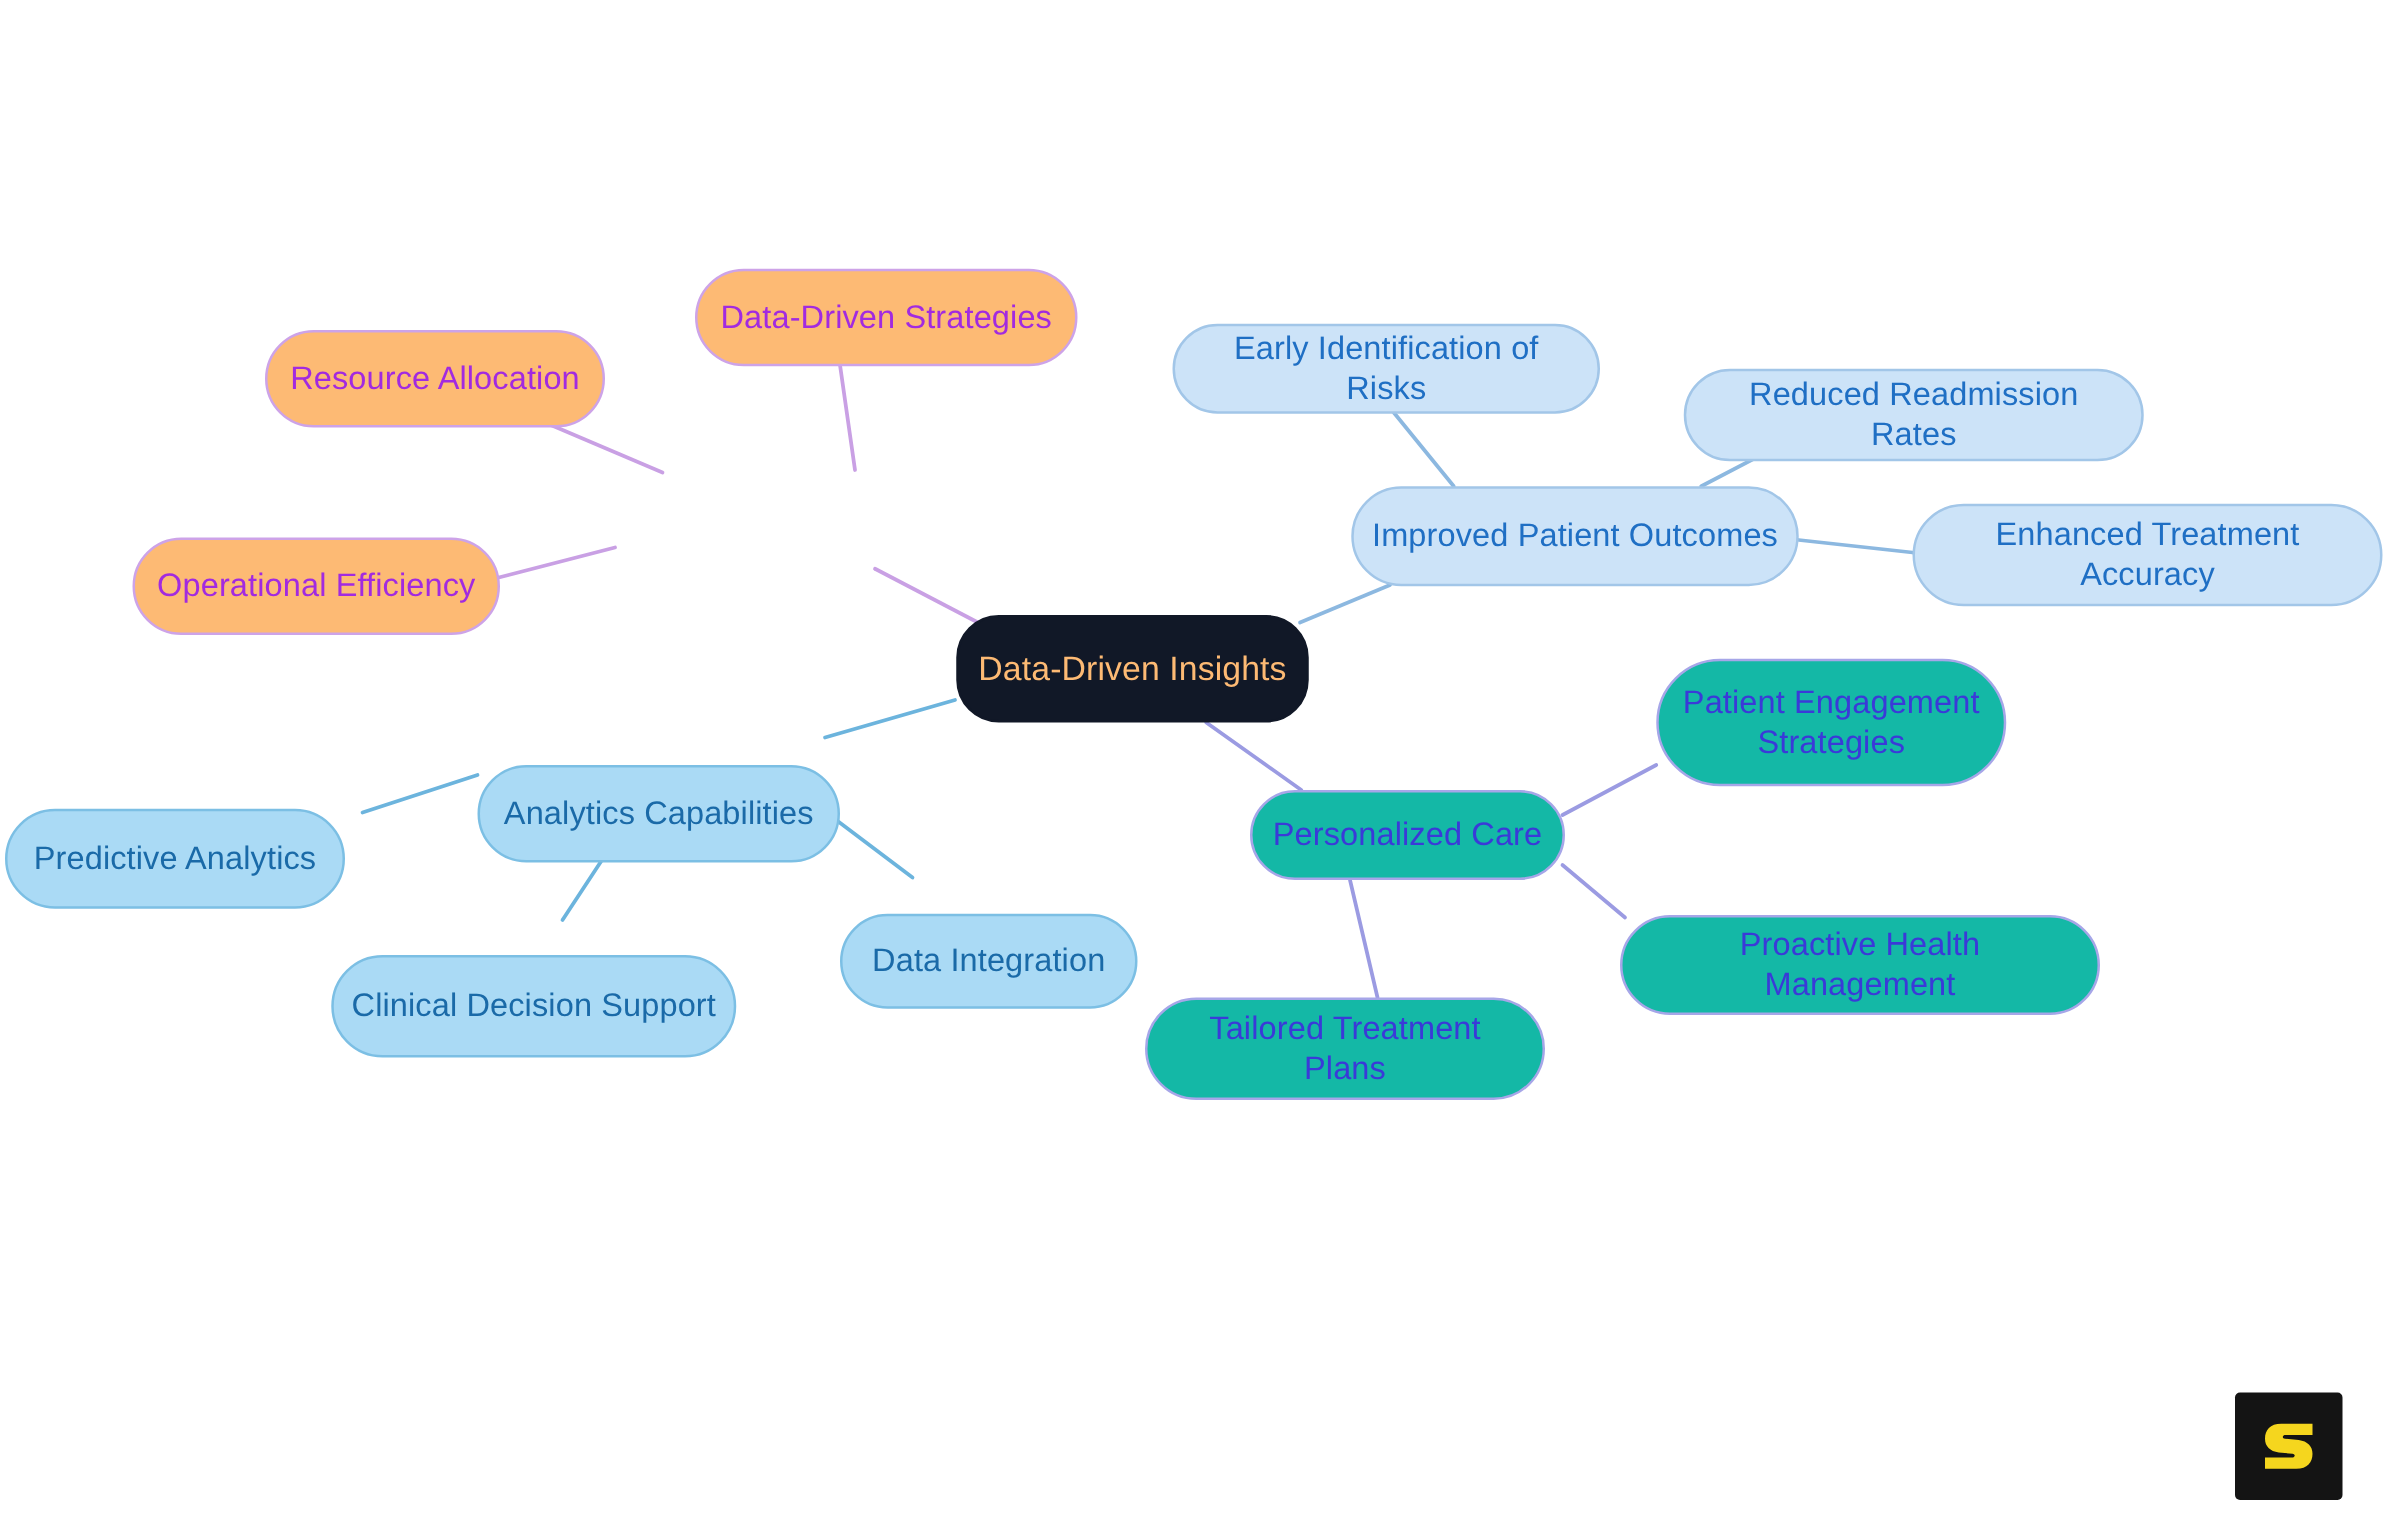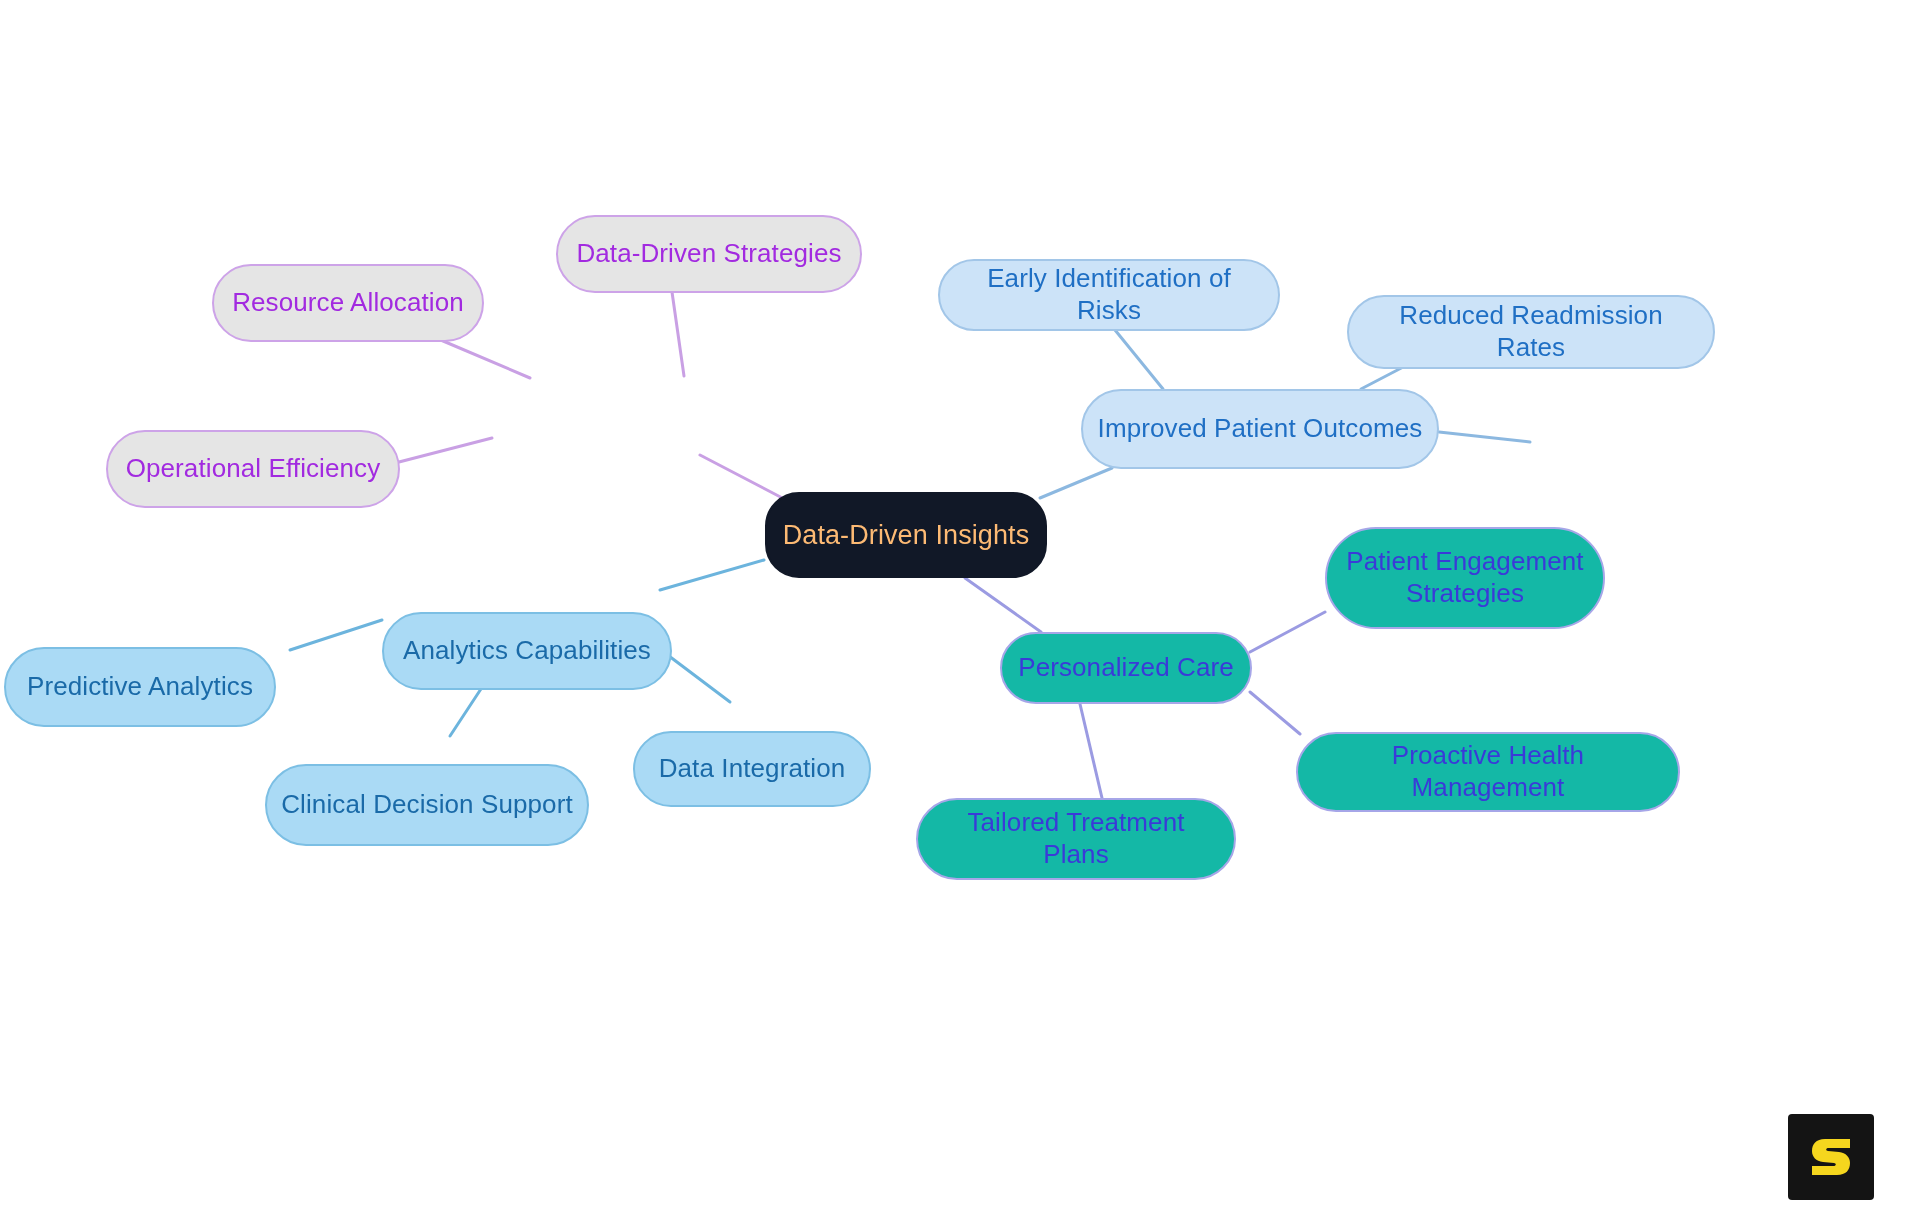--- a/index.html
+++ b/index.html
@@ -42,21 +42,21 @@
     letter-spacing: 0.1px;
   }
   .node.root {
     background: #111827;
     border-color: #111827;
     color: #fdba74;
     font-size: 27px;
     border-radius: 34px;
   }
   .node.purple {
-    background: #e5e5e5;
+    background: #fdba74;
     border-color: #cda3e8;
     color: #a22ae0;
     font-size: 26px;
   }
   .node.blue {
     background: #cce3f8;
     border-color: #a2c6e8;
     color: #1f6fc4;
     font-size: 26px;
   }
@@ -127,20 +127,23 @@
 
   <div class="node blue" style="left:1081px; top:389px; width:358px; height:80px;">
     <span>Improved Patient Outcomes</span>
   </div>
   <div class="node blue" style="left:938px; top:259px; width:342px; height:72px;">
     <span>Early Identification of Risks</span>
   </div>
   <div class="node blue" style="left:1347px; top:279px; width:368px; height:74px;margin-top:16px;">
     <span>Reduced Readmission Rates</span>
   </div>
+  <div class="node blue" style="left:1530px; top:403px; width:376px; height:82px;">
+    <span>Enhanced Treatment Accuracy</span>
+  </div>
 
   <div class="node peri" style="left:1000px; top:632px; width:252px; height:72px;">
     <span>Personalized Care</span>
   </div>
   <div class="node peri" style="left:1325px; top:527px; width:280px; height:102px;">
     <span>Patient Engagement
 Strategies</span>
   </div>
   <div class="node peri" style="left:1296px; top:732px; width:384px; height:80px;">
     <span>Proactive Health Management</span>
@@ -151,21 +154,21 @@
 
   <div class="node skyblue" style="left:382px; top:583px; width:290px; height:78px;">
     <span>Analytics Capabilities</span>
   </div>
   <div class="node skyblue" style="left:4px; top:618px; width:272px; height:80px;">
     <span>Predictive Analytics</span>
   </div>
   <div class="node skyblue" style="left:265px; top:735px; width:324px; height:82px;">
     <span>Clinical Decision Support</span>
   </div>
-  <div class="node skyblue" style="left:633px; top:702px; width:238px; height:76px;">
+  <div class="node skyblue" style="left:672px; top:702px; width:238px; height:76px;">
     <span>Data Integration</span>
   </div>
 
   <div id="logo">
     <svg width="56" height="56" viewBox="0 0 56 56">
       <path d="M47 10 L22 10 C13 10 9 15 9 22 C9 28 13 32 20 33 L31 34 C33 34.3 33.5 36 31.5 37 L9 37 L9 46 L34 46 C43 46 47 41 47 34 C47 28 43 24 36 23 L25 22 C23 21.7 22.5 20 24.5 19 L47 19 Z" fill="#f5d61e"></path>
     </svg>
   </div>
 
 </div>

